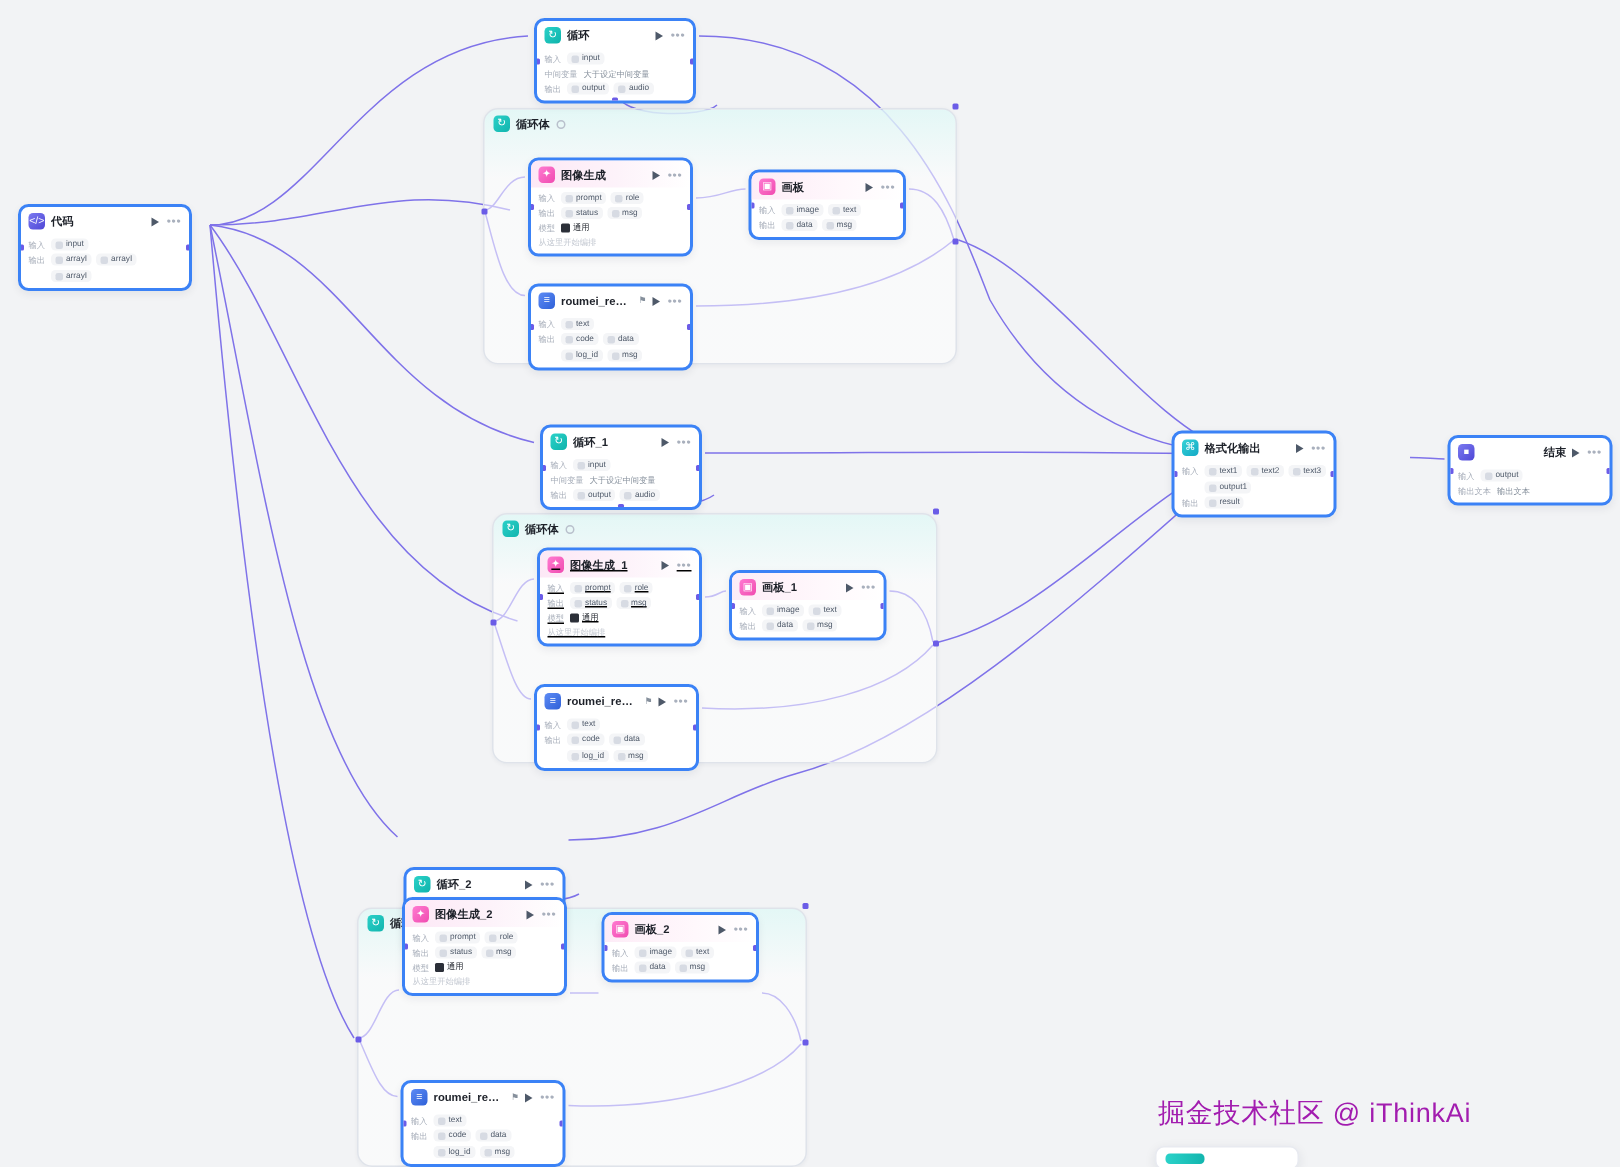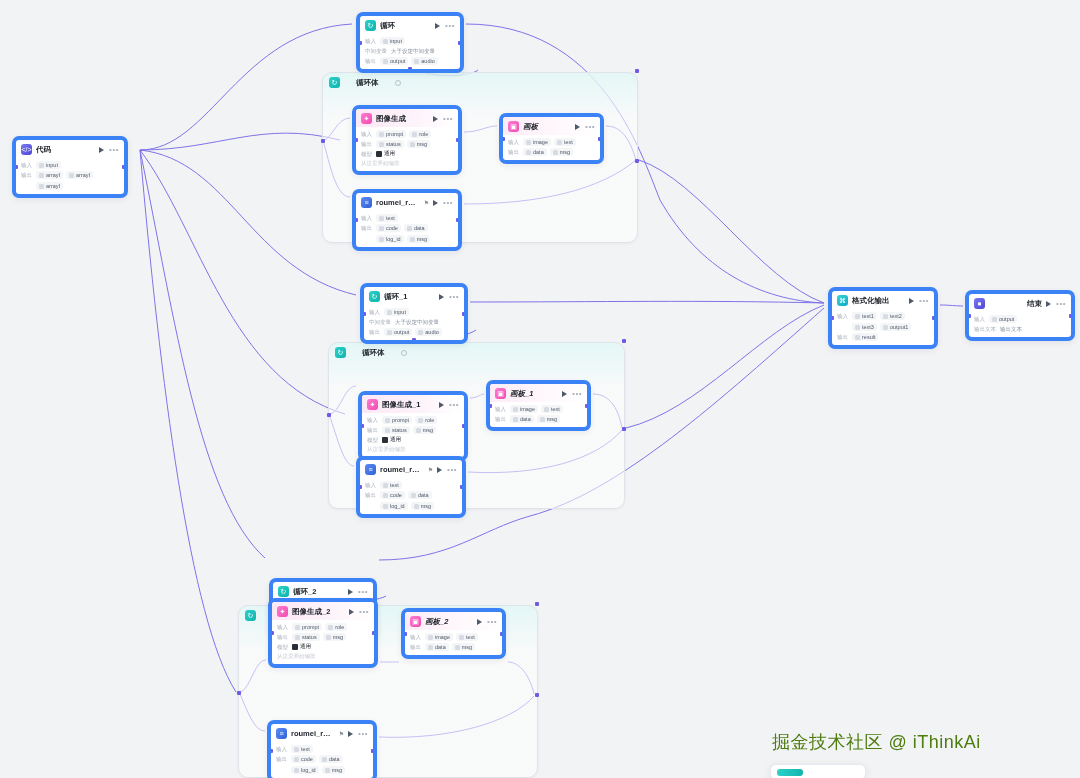--- a/index.html
+++ b/index.html
@@ -22,21 +22,21 @@
 
   
   .group {
     position: absolute;
     background: rgba(255,255,255,0.62);
     border: 1px solid #dfe3ea;
     border-radius: 10px;
     box-shadow: 0 1px 3px rgba(20,30,60,0.05);
   }
   .group-head {
-    display: flex; align-items: center; gap: 16px;
+    display: flex; align-items: center; gap: 4px;
     padding: 4px 6px;
   }
   .group-badge {
     width: 11px; height: 11px; border-radius: 3px;
     background: linear-gradient(135deg,#2ad0c8,#12b5ae);
     display: flex; align-items: center; justify-content: center;
     color: #fff; font-size: 7px; line-height: 1;
     flex: 0 0 auto;
   }
   .group-title {
@@ -46,21 +46,21 @@
   .group-dot {
     width: 6px; height: 6px; border-radius: 50%;
     border: 1px solid #b9c0cc; flex: 0 0 auto;
   }
   .group-tint-teal { background: linear-gradient(180deg, rgba(225,248,246,0.85) 0%, rgba(255,255,255,0.55) 46px); }
 
   
   .node {
     position: absolute;
     background: #ffffff;
-    border: 4px solid #3b82f6;
+    border: 2px solid #3b82f6;
     border-radius: 7px;
     box-shadow: 0 2px 6px rgba(20,30,60,0.07);
     overflow: hidden;
   }
   .node-head {
     display: flex; align-items: center; gap: 4px;
     padding: 4px 5px 3px 5px;
   }
   .ico {
     width: 11px; height: 11px; border-radius: 3px;
@@ -106,35 +106,35 @@
   }
   .plain { font-size: 5.5px; color: #86909c; padding-top: 1px; white-space: nowrap; }
   .model-chip {
     display: inline-flex; align-items: center; gap: 2px;
     font-size: 5.5px; color: #1d2129;
   }
   .model-sq { width: 6px; height: 6px; border-radius: 1px; background: #2b2f38; }
   .hint { font-size: 5.5px; color: #c2c7d0; margin-top: 2px; white-space: nowrap; }
 
   .node-head.pinkbar { background: linear-gradient(90deg,#fde8f6 0%, #fdf3fa 55%, #ffffff 100%); }
-  .node-head.pinkbar2 { background: linear-gradient(90deg,#fdecf7 0%, #fff8fc 60%, #ffffff 100%); font-style: italic; }
+  .node-head.pinkbar2 { background: linear-gradient(90deg,#fdecf7 0%, #fff8fc 60%, #ffffff 100%); }
 
   
   .port {
     position: absolute; width: 4px; height: 4px;
     background: #6b5ce7; border-radius: 1px;
     top: 50%; margin-top: -2px;
   }
   .port-l { left: -2px; }
   .port-r { right: -2px; }
   .port-b { left: 50%; margin-left: -2px; top: auto; bottom: -2px; margin-top: 0; }
 
   .watermark {
     position: absolute;
-    font-size: 18px; color: #4d7c0f;
+    font-size: 18px; color: #a21caf;
     white-space: nowrap;
     letter-spacing: .5px;
   }
   .bottom-bar {
     position: absolute;
     background: #ffffff; border: 1px solid #e8eaf0;
     border-radius: 6px; box-shadow: 0 2px 8px rgba(20,30,60,0.09);
     display: flex; align-items: center; gap: 5px;
     padding: 3px 6px;
   }
@@ -483,21 +483,21 @@
                 <span class="pill-tag"></span>
                 <span>audio</span>
               </span>
             </span>
           </div>
         </div>
         <span class="port port-l"></span>
         <span class="port port-r"></span>
         <span class="port port-b"></span>
       </div>
-      <div class="node" style="left: 358px; top: 391px; width: 110px;">
+      <div class="node" style="left: 358px; top: 365px; width: 110px; text-decoration: underline;">
         <div class="node-head pinkbar">
           <span class="ico ico-pink">✦</span>
           <span class="node-title">图像生成_1</span>
           <div class="head-actions">
             <span class="run-ico"></span>
             <span class="dots">•••</span>
           </div>
         </div>
         <div class="node-body">
           <div class="row">
@@ -790,21 +790,21 @@
               <span class="pill">
                 <span class="pill-tag"></span>
                 <span>msg</span>
               </span>
             </span>
           </div>
         </div>
         <span class="port port-l"></span>
         <span class="port port-r"></span>
       </div>
-      <div class="node" style="left: 828px; top: 287px; width: 110px;">
+      <div class="node" style="left: 781px; top: 287px; width: 110px;">
         <div class="node-head">
           <span class="ico ico-cyan">⌘</span>
           <span class="node-title">格式化输出</span>
           <div class="head-actions">
             <span class="run-ico"></span>
             <span class="dots">•••</span>
           </div>
         </div>
         <div class="node-body">
           <div class="row">

